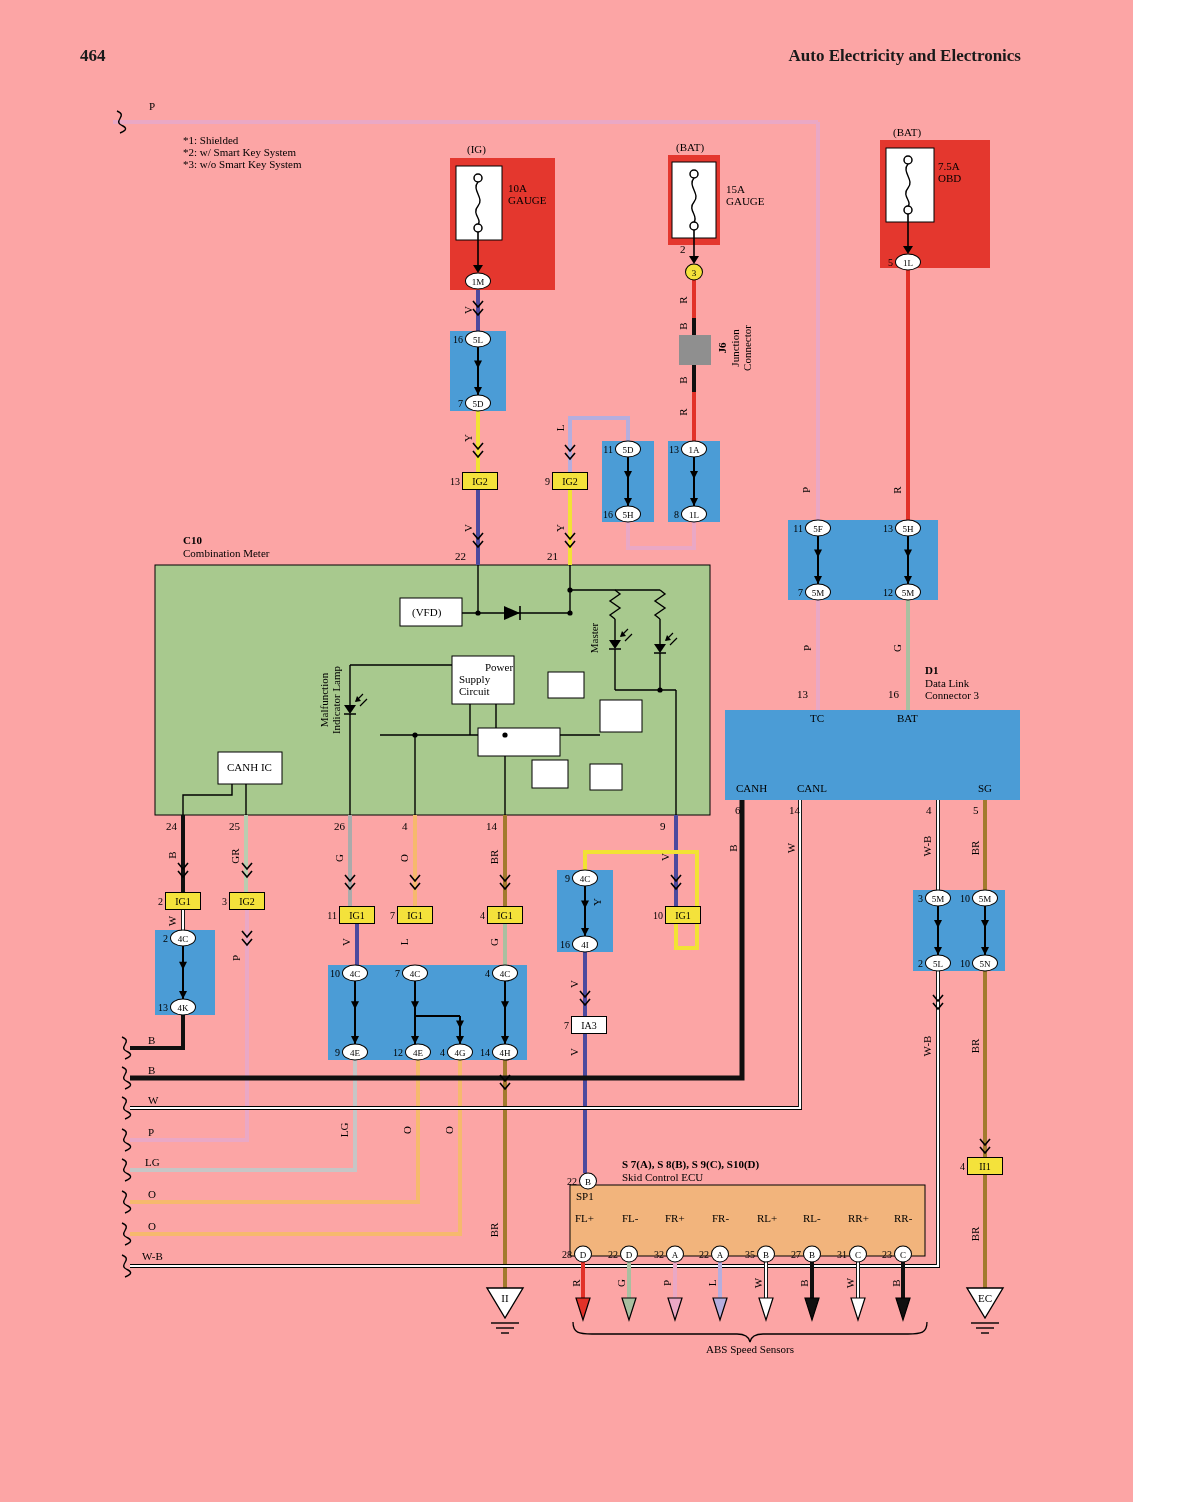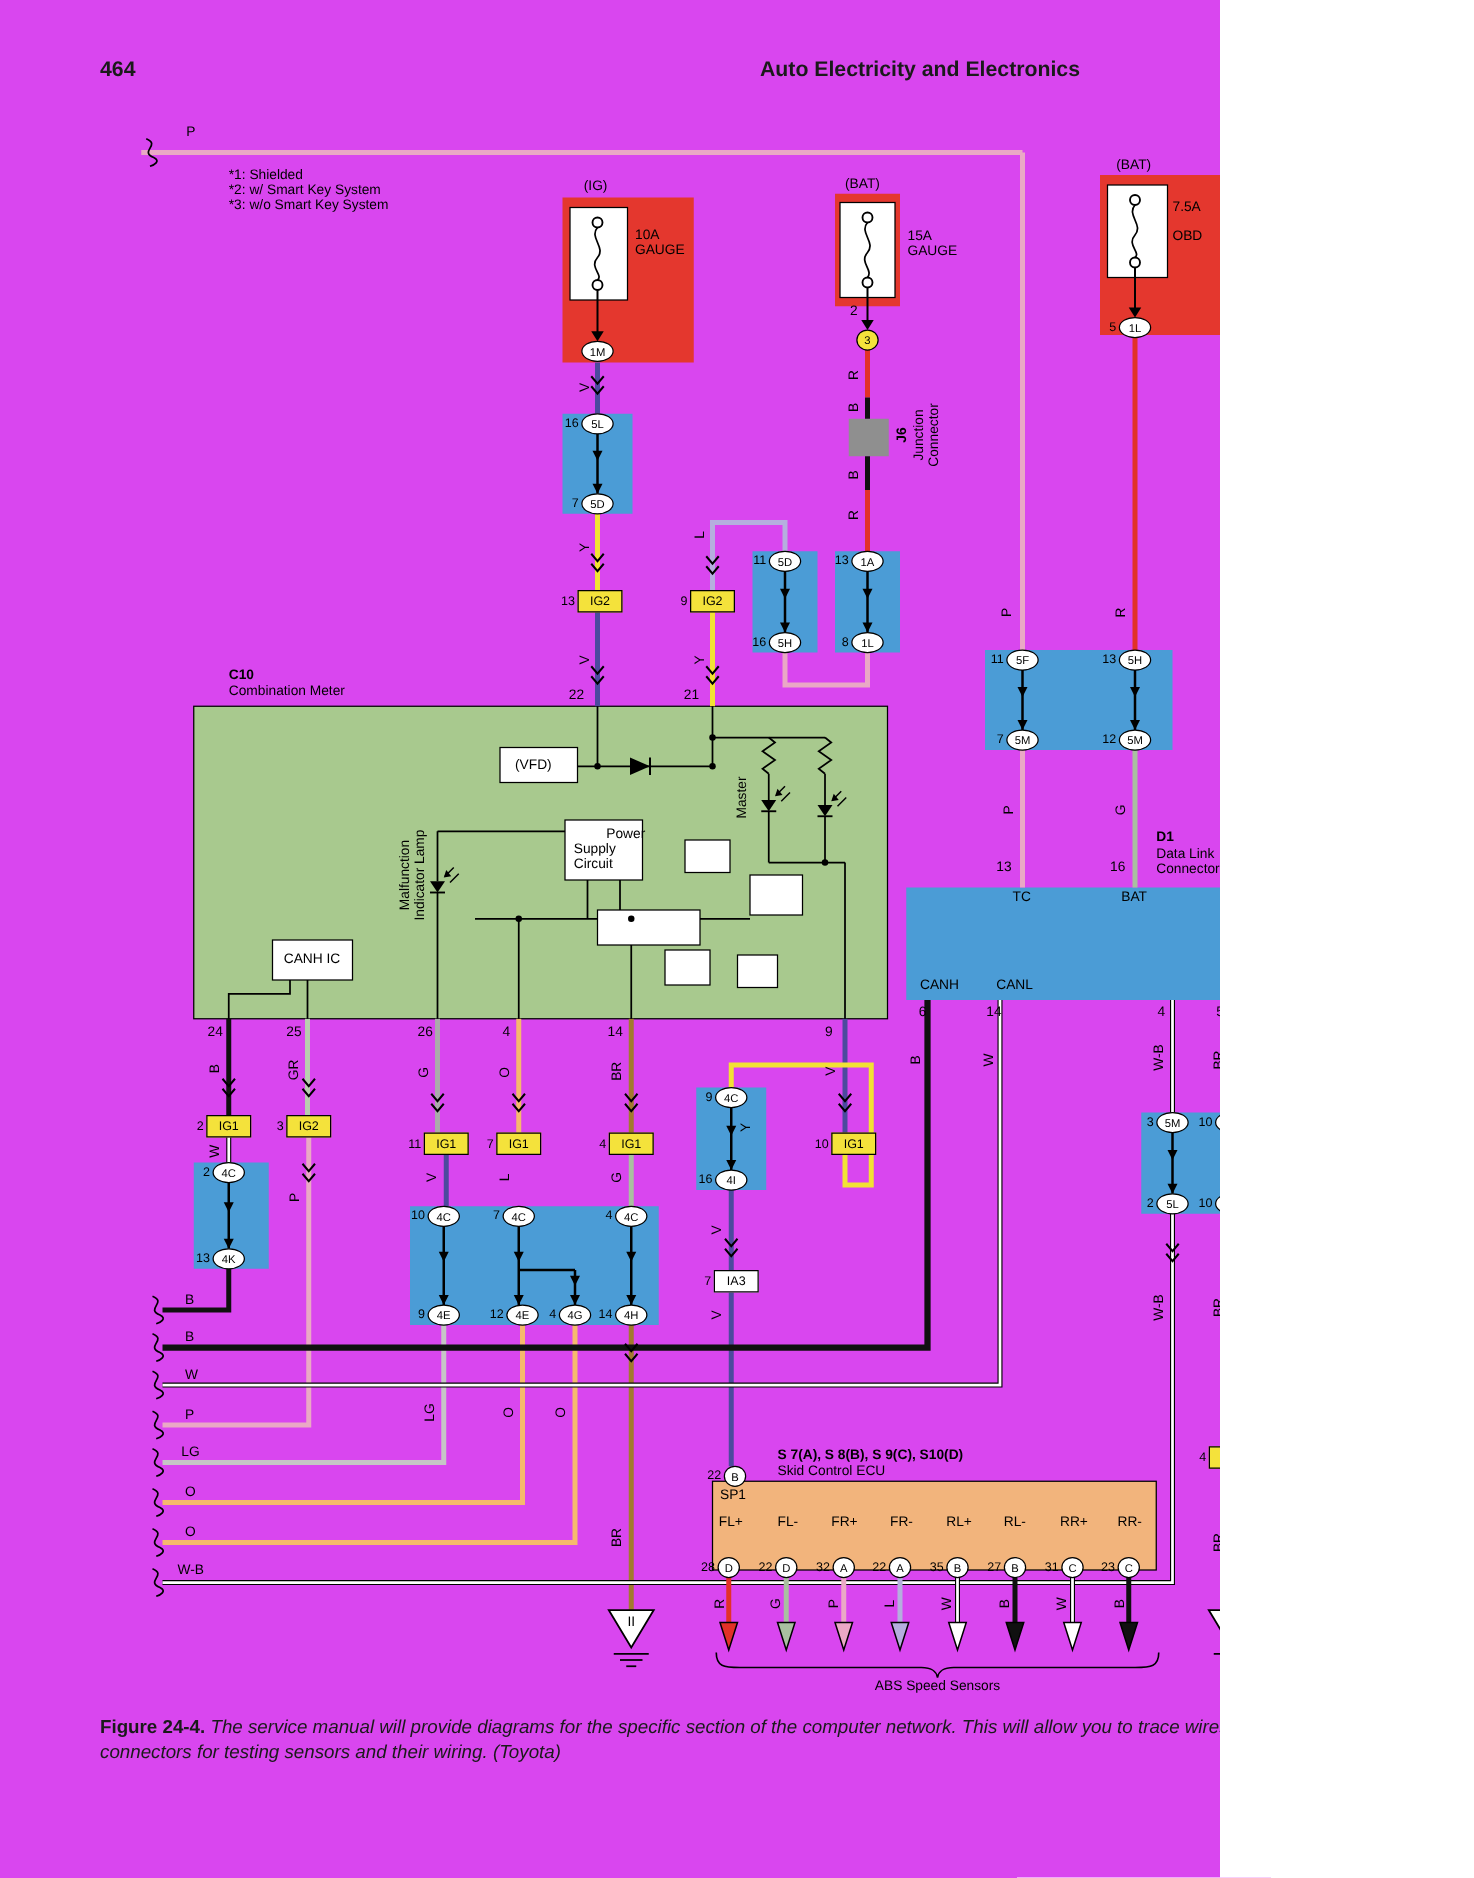--- a/index.html
+++ b/index.html
@@ -1,17 +1,17 @@
 <!DOCTYPE html>
 <html><head>
 <meta charset="utf-8">
 <style>
   html,body{margin:0;padding:0;background:#fff;}
-  #page{position:relative;width:976px;height:1502px;background:#d946ef;overflow:hidden;
-        font-family:Liberation Sans, sans-serif;color:#1a1a1a;}
+  #page{position:relative;width:1133px;height:1502px;background:#fca5a5;overflow:hidden;
+        font-family:Liberation Serif, serif;color:#1a1a1a;}
   .hdr-left{position:absolute;left:80px;top:46px;font-size:17px;font-weight:bold;}
   .hdr-right{position:absolute;right:112px;top:46px;font-size:17px;font-weight:bold;}
   #deco{position:absolute;left:0;top:0;}
   #labels{position:absolute;left:0;top:0;width:1179px;height:1502px;}
   .dtext{position:absolute;font-size:11px;line-height:1.15;white-space:pre;color:#000;}
   .dtext.b{font-weight:bold;}
   .dtext.ctr{transform:translateX(-50%);}
   .rlab{position:absolute;font-size:11px;white-space:nowrap;color:#000;
         transform:translate(-50%,-50%) rotate(-90deg);}
   .rlab.b{font-weight:bold;}
@@ -312,21 +312,21 @@
       <div class="dtext" style="left: 183px; top: 146px;">*2: w/ Smart Key System</div>
       <div class="dtext" style="left: 183px; top: 158px;">*3: w/o Smart Key System</div>
       <div class="dtext" style="left: 467px; top: 143px;">(IG)</div>
       <div class="dtext" style="left: 676px; top: 141px;">(BAT)</div>
       <div class="dtext" style="left: 893px; top: 126px;">(BAT)</div>
       <div class="dtext" style="left: 508px; top: 182px;">10A</div>
       <div class="dtext" style="left: 508px; top: 194px;">GAUGE</div>
       <div class="dtext" style="left: 726px; top: 183px;">15A</div>
       <div class="dtext" style="left: 726px; top: 195px;">GAUGE</div>
       <div class="dtext" style="left: 938px; top: 160px;">7.5A</div>
-      <div class="dtext" style="left: 938px; top: 183px;">OBD</div>
+      <div class="dtext" style="left: 938px; top: 172px;">OBD</div>
       <div class="dtext" style="left: 680px; top: 243px;">2</div>
       <div class="dtext b" style="left: 183px; top: 534px;">C10</div>
       <div class="dtext" style="left: 183px; top: 547px;">Combination Meter</div>
       <div class="dtext" style="left: 455px; top: 550px;">22</div>
       <div class="dtext" style="left: 547px; top: 550px;">21</div>
       <div class="dtext" style="left: 412px; top: 606px;">(VFD)</div>
       <div class="dtext" style="left: 485px; top: 661px;">Power</div>
       <div class="dtext" style="left: 459px; top: 673px; text-align: right;">Supply</div>
       <div class="dtext" style="left: 459px; top: 685px;">Circuit</div>
       <div class="dtext" style="left: 227px; top: 761px;">CANH IC</div>
@@ -605,16 +605,13 @@
       <div class="tag wht" style="left: 589px; top: 1025px;">
         <span>IA3</span>
         <span class="pin">7</span>
       </div>
       <div class="tag" style="left: 985px; top: 1166px;">
         <span>II1</span>
         <span class="pin">4</span>
       </div>
     </div>
 
-  <div class="caption">
-    <span class="capb">Figure 24-4.</span><span class="capi"> The service manual will provide diagrams for the specific section of the computer network. This will allow you to trace wires and find connectors for testing sensors and their wiring. (Toyota)</span>
-  </div>
 </div>
 
 </body></html>

